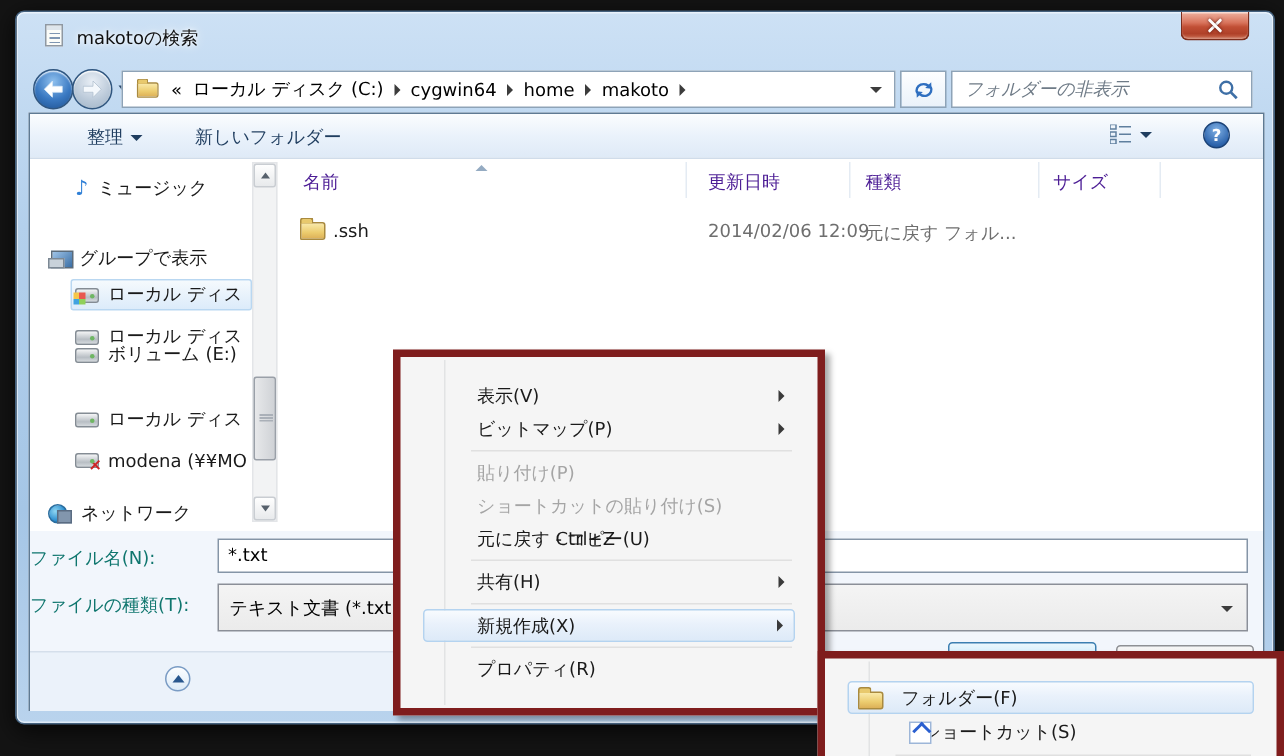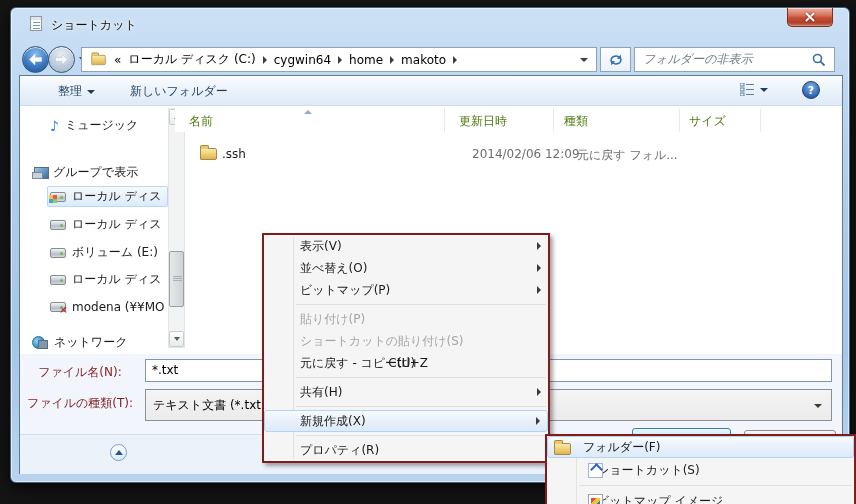--- a/index.html
+++ b/index.html
@@ -74,52 +74,52 @@
   .sb{position:absolute;left:148px;top:32px;width:17px;height:240px;background:#f2f3f4;border:1px solid #e3e5e8}
   .sb-btn{position:absolute;left:0;width:15px;height:16px;background:linear-gradient(180deg,#fefefe,#e8eaec);border:1px solid #c9cdd2;border-radius:2px;display:flex;align-items:center;justify-content:center}
   .sb-up{top:0}.sb-dn{bottom:0}
   .sb .tri-u{width:0;height:0;border-bottom:4px solid #57616c;border-left:3.5px solid transparent;border-right:3.5px solid transparent}
   .sb .tri-dd{width:0;height:0;border-top:4px solid #57616c;border-left:3.5px solid transparent;border-right:3.5px solid transparent}
   .sb-thumb{position:absolute;left:0;top:142px;width:15px;height:56px;background:linear-gradient(90deg,#e7e8ea,#cfd2d6);border:1px solid #9aa0a8;border-radius:2px}
   .sb-thumb::after{content:"";position:absolute;left:3px;top:24px;width:9px;height:5px;
     background:repeating-linear-gradient(180deg,#aab0b8 0 1px,transparent 1px 2px)}
 
   
-  .col-header{position:absolute;left:155px;top:32px;right:1px;height:24px;background:#fff;color:#4d7c0f}
+  .col-header{position:absolute;left:168px;top:32px;right:1px;height:24px;background:#fff;color:#4c1d95}
   .col-header .hsep{position:absolute;top:0;bottom:0;width:1px;background:#e4ebf3}
   .hname{position:absolute;left:14px;top:5px}.hdate{position:absolute;left:284px;top:5px}
   .htype{position:absolute;left:389px;top:5px}.hsize{position:absolute;left:514px;top:5px}
   .sort-tri{position:absolute;left:129px;top:2px;width:0;height:0;border-bottom:4px solid #95abc2;border-left:4px solid transparent;border-right:4px solid transparent}
   .file-row{position:absolute;left:168px;top:69px;right:1px;height:20px}
   .file-row .fname{position:absolute;left:34px;top:2px;color:#1a1a1a}
   .file-row .fdate{position:absolute;left:284px;top:2px;color:#6e6e6e}
   .file-row .ftype{position:absolute;left:389px;top:2px;color:#6e6e6e}
   .icon-folder{width:17px;height:12px;background:linear-gradient(180deg,#f9e9a9,#eccc6e 60%,#dgb55a);background:linear-gradient(180deg,#f9e9a9,#eccc6e 60%,#ddb158);border:1px solid #a98a3f;border-radius:1px 2px 2px 1px;position:relative;flex:none}
   .icon-folder::before{content:"";position:absolute;left:-1px;top:-4px;width:7px;height:3px;background:#e8c96d;border:1px solid #a98a3f;border-bottom:none;border-radius:2px 2px 0 0}
   .row-icon{position:absolute;left:12px;top:3px}
 
   
   .fields{position:absolute;left:0;top:278px;right:0;height:80px;background:#f2f6fc}
-  .flabel{position:absolute;width:120px;text-align:center;color:#7f1d1d}
+  .flabel{position:absolute;width:120px;text-align:left;color:#0f766e}
   .fname-label{left:0;top:288px}.ftype-label{left:0;top:319px}
   .fname-input{position:absolute;left:125px;top:283px;width:687px;height:23px;background:#fff;border:1px solid #8595a7;padding:3px 6px;color:#000}
   .ftype-combo{position:absolute;left:125px;top:313px;width:687px;height:32px;background:linear-gradient(180deg,#f4f4f4,#ebebeb);border:1px solid #8b8f98;padding:7px 22px 0 7px;color:#000}
   .combo-arrow{position:absolute;right:9px;top:14px}
   .bottomband{position:absolute;left:0;top:358px;right:0;height:40px;background:#ebf2fa;border-top:1px solid #d5dfeb}
   .hide-btn{position:absolute;left:90px;top:368px;width:17px;height:17px;border-radius:50%;border:1px solid #7a9cc4;
     background:linear-gradient(180deg,#fdfeff,#dcebf8);display:flex;align-items:center;justify-content:center}
   .hide-btn .tri-u2{width:0;height:0;border-bottom:5px solid #28578e;border-left:4px solid transparent;border-right:4px solid transparent}
   .hide-label{position:absolute;left:114px;top:370px;color:#0a0a0a}
   .save-btn{position:absolute;left:612px;top:352px;width:99px;height:30px;border:1px solid #3c7fb1;border-radius:3px;
     background:linear-gradient(180deg,#ecf7fd,#bfe5fa 45%,#9bd5f5)}
   .cancel-btn{position:absolute;left:724px;top:354px;width:92px;height:28px;border:1px solid #8e9094;border-radius:3px;
     background:linear-gradient(180deg,#f5f5f5,#ebebeb)}
 
   
-  .menu{position:absolute;background:#f5f5f5;border:2px solid #7f1d1d;box-shadow:3px 3px 4px rgba(0,0,0,.35);padding:0;z-index:50}
+  .menu{position:absolute;background:#f5f5f5;border:5px solid #7f1d1d;box-shadow:3px 3px 4px rgba(0,0,0,.35);padding:15px;z-index:50}
   .menu::before{content:"";position:absolute;left:29px;top:2px;bottom:2px;width:1px;background:#e2e3e4}
   .ctx-main{left:262px;top:233px;width:288px}
   .ctx-sub{left:545px;top:434px;width:311px}
   .mi{position:relative;height:22px;display:flex;align-items:center;padding-left:36px;color:#1a1a1a}
   .ctx-sub .mi{height:24px;padding-left:35px}
   .mi.dis{color:#a5a5a5}
   .mi .arrow{position:absolute;right:7px;width:0;height:0;border-left:4px solid #3a3a3a;border-top:4px solid transparent;border-bottom:4px solid transparent}
   .mi .shortcut{position:absolute;right:120px}
   .mi.hl{background:linear-gradient(180deg,#f8fbfe,#e9f1fb 45%,#ddeaf8);border:1px solid #b4d3f0;border-radius:3px;height:22px;padding-left:35px}
   .msep{height:1px;background:#e0e0e0;margin:3px 2px 3px 32px}
@@ -131,21 +131,21 @@
   .icon-bitmap::after{content:"";position:absolute;left:2px;top:3px;width:9px;height:8px;
     background:linear-gradient(135deg,#e05040 0 34%,#f2c33c 34% 67%,#3f74c8 67%)}
 </style>
 </head>
 <body>
 
 <div class="desktop">
   <div class="window">
 
     <span class="title-icon"></span>
-    <span class="title-text">ショートカット</span>
+    <span class="title-text">makotoの検索</span>
     <div class="close-btn">
       <span class="close-x"></span>
     </div>
 
     <div class="nav-btn nav-back">
       <svg width="13" height="11" viewBox="0 0 13 11">
           <path d="M6 0 L0.5 5.5 L6 11 L6 7.5 L12.5 7.5 L12.5 3.5 L6 3.5 Z" fill="#ffffff" stroke="#d7e7f6" stroke-width="0.5"></path>
         </svg>
     </div>
     <div class="nav-btn nav-fwd">
@@ -222,21 +222,21 @@
           <span class="lbl">グループで表示</span>
         </div>
         <div class="side-item ind2 side-sel" style="top:80px">
           <span class="icon-disk winflag"></span>
           <span class="lbl">ローカル ディス</span>
         </div>
         <div class="side-item ind2" style="top:108px">
           <span class="icon-disk"></span>
           <span class="lbl">ローカル ディス</span>
         </div>
-        <div class="side-item ind2" style="top:136px">
+        <div class="side-item ind2" style="top:120px">
           <span class="icon-disk"></span>
           <span class="lbl">ボリューム (E:)</span>
         </div>
         <div class="side-item ind2" style="top:163px">
           <span class="icon-disk"></span>
           <span class="lbl">ローカル ディス</span>
         </div>
         <div class="side-item ind2" style="top:190px">
           <span class="icon-disk redx">
               <span class="x1">×</span>
@@ -295,24 +295,20 @@
         </div>
     </div>
   </div>
 
   <div class="menu ctx-main">
     <div class="mi">
       <span>表示(V)</span>
         <span class="arrow"></span>
     </div>
     <div class="mi">
-      <span>並べ替え(O)</span>
-        <span class="arrow"></span>
-    </div>
-    <div class="mi">
       <span>ビットマップ(P)</span>
         <span class="arrow"></span>
     </div>
     <div class="msep"></div>
     <div class="mi dis">
       <span>貼り付け(P)</span>
     </div>
     <div class="mi dis">
       <span>ショートカットの貼り付け(S)</span>
     </div>

